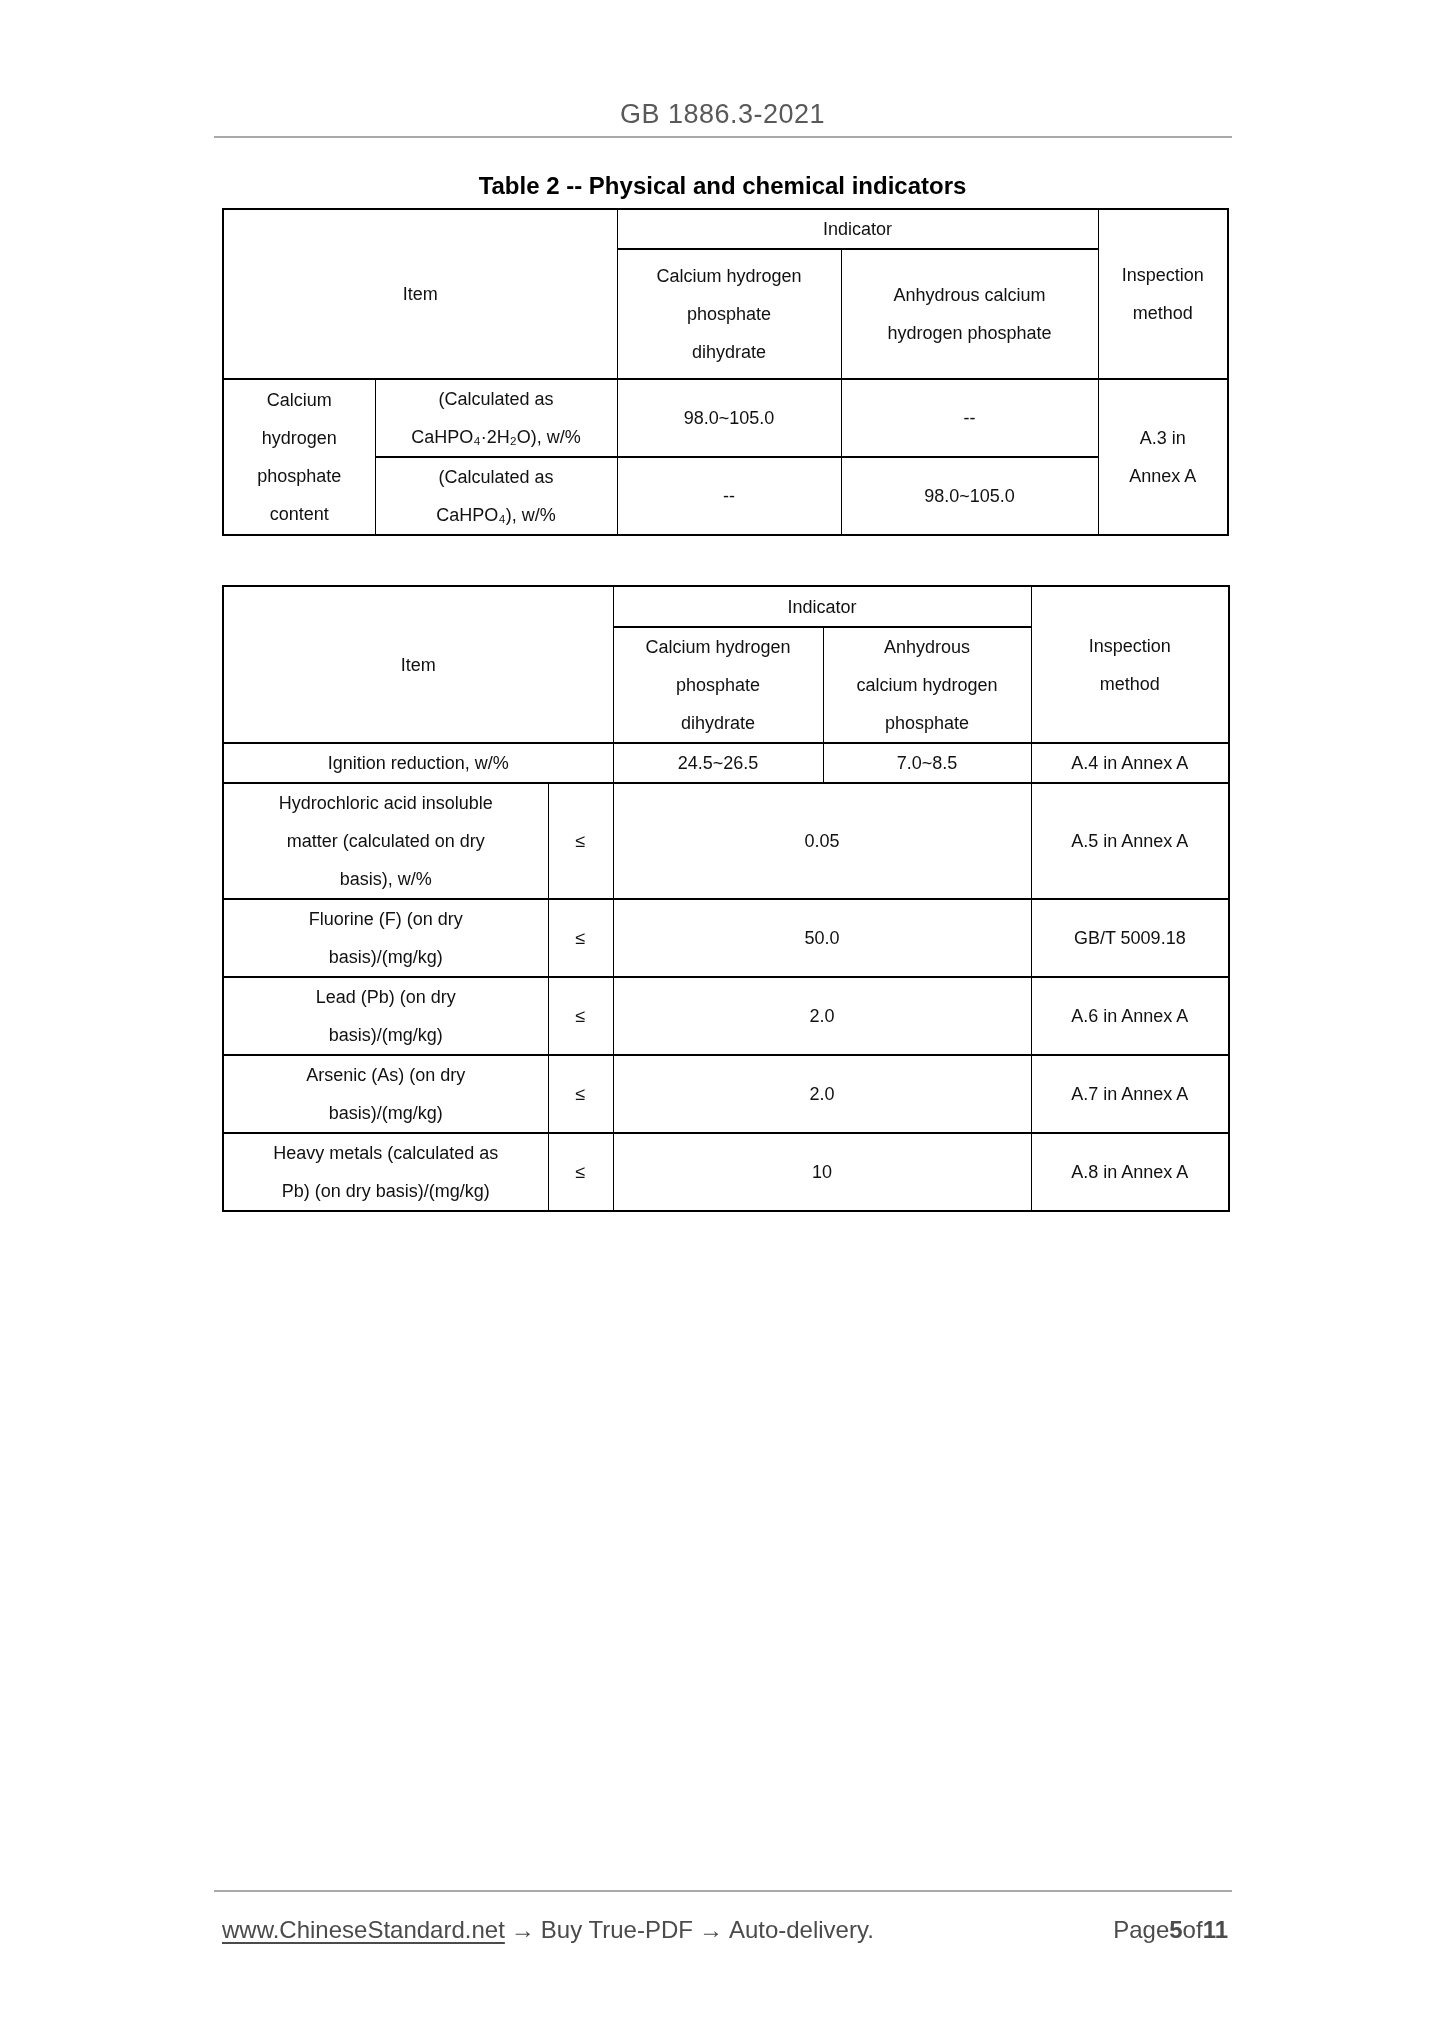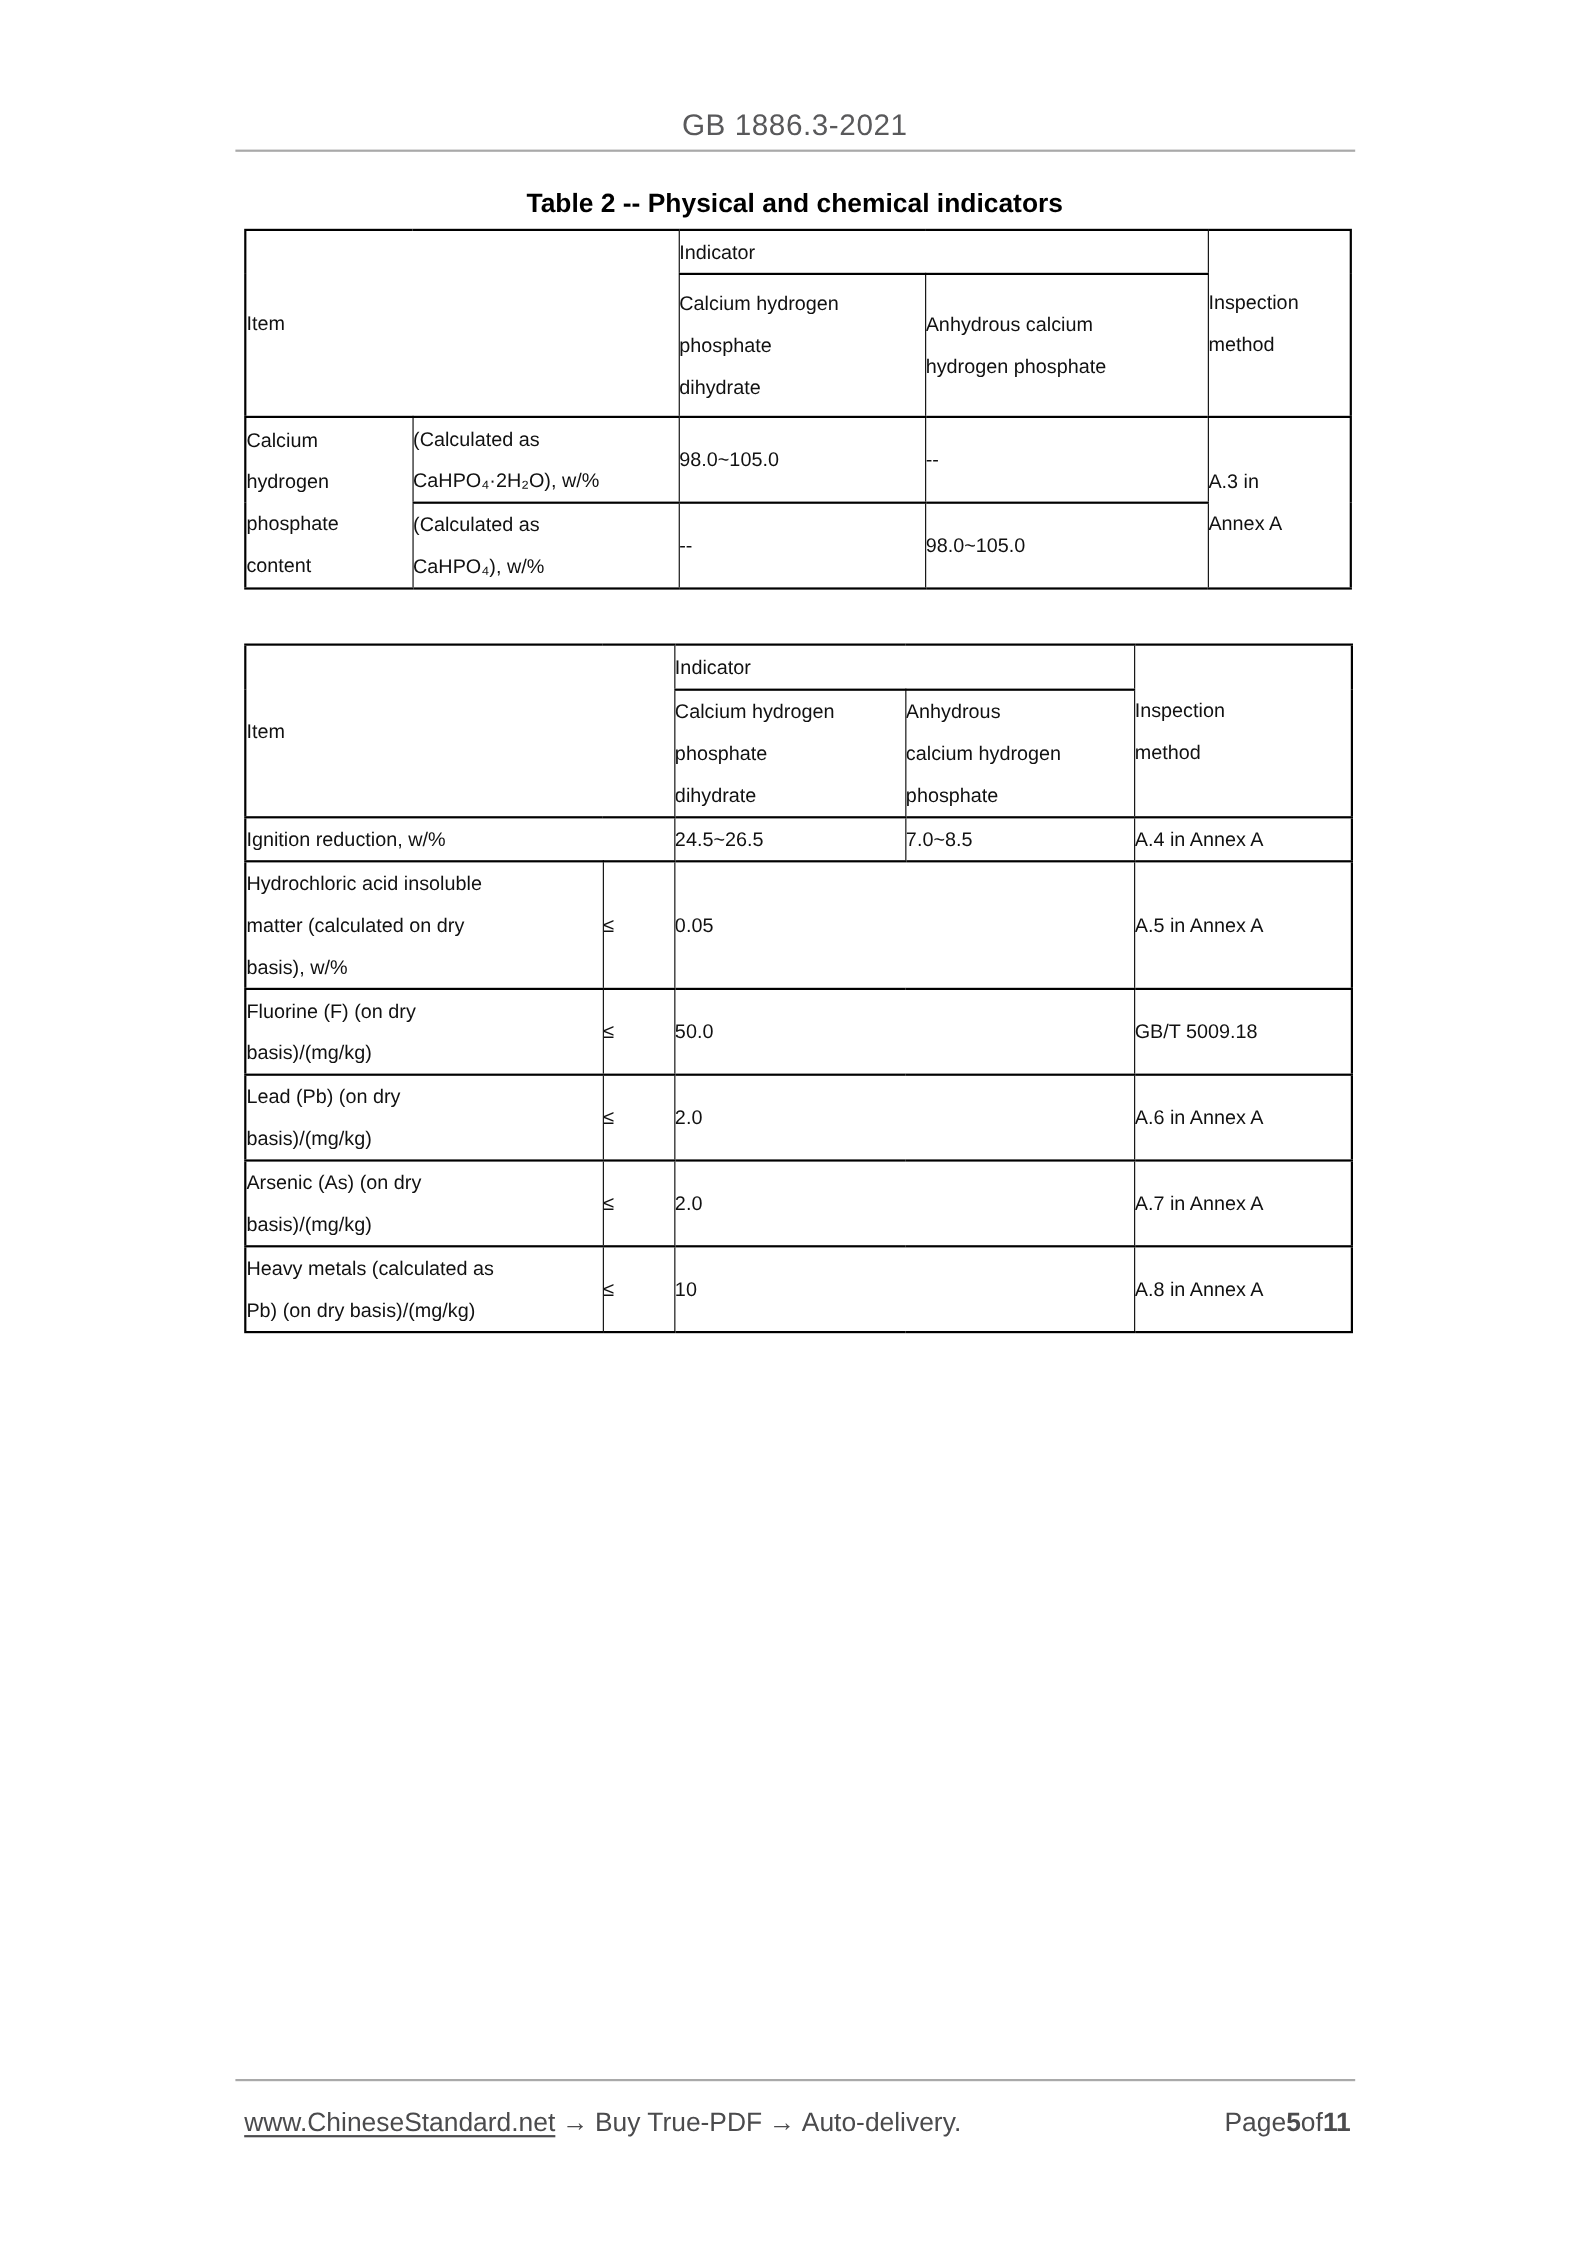--- a/index.html
+++ b/index.html
@@ -46,21 +46,21 @@
     background:#ffffff;
     border:2px solid #000;
   }
   .tbl-1{ top:208px; width:1005px; }
   .tbl-2{ top:585px; width:1006px; }
   table.std td{
     border:1px solid #000;
     border-top-width:2px;
     border-bottom-width:2px;
     vertical-align:middle;
-    text-align:left;
+    text-align:center;
     font-size:18px;
     line-height:38px;
     white-space:pre-line;
     color:#111111;
     padding:0;
     overflow:hidden;
   }
   td.left{
     text-align:left;
     padding-left:11px;

